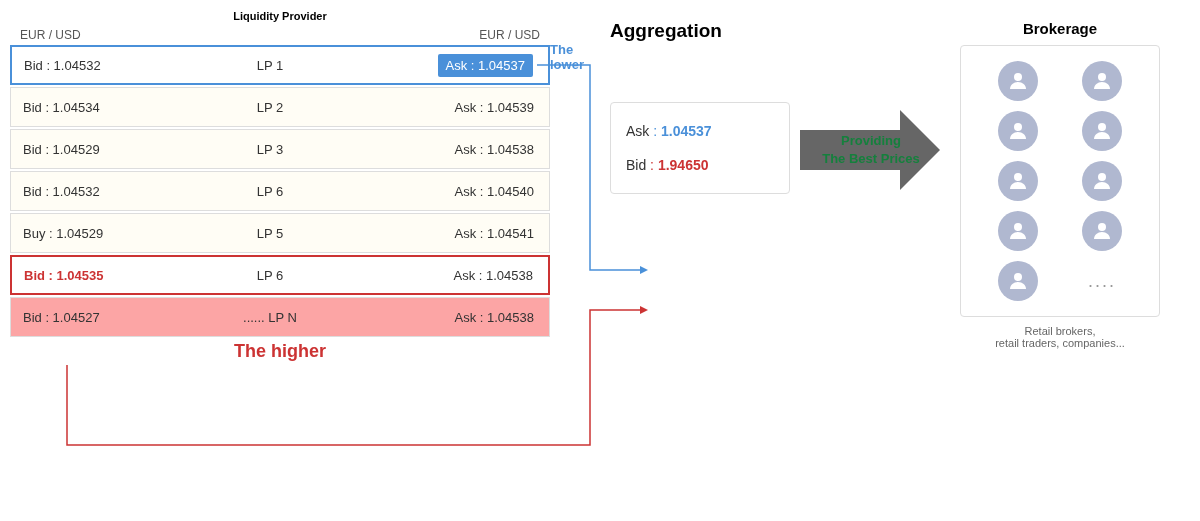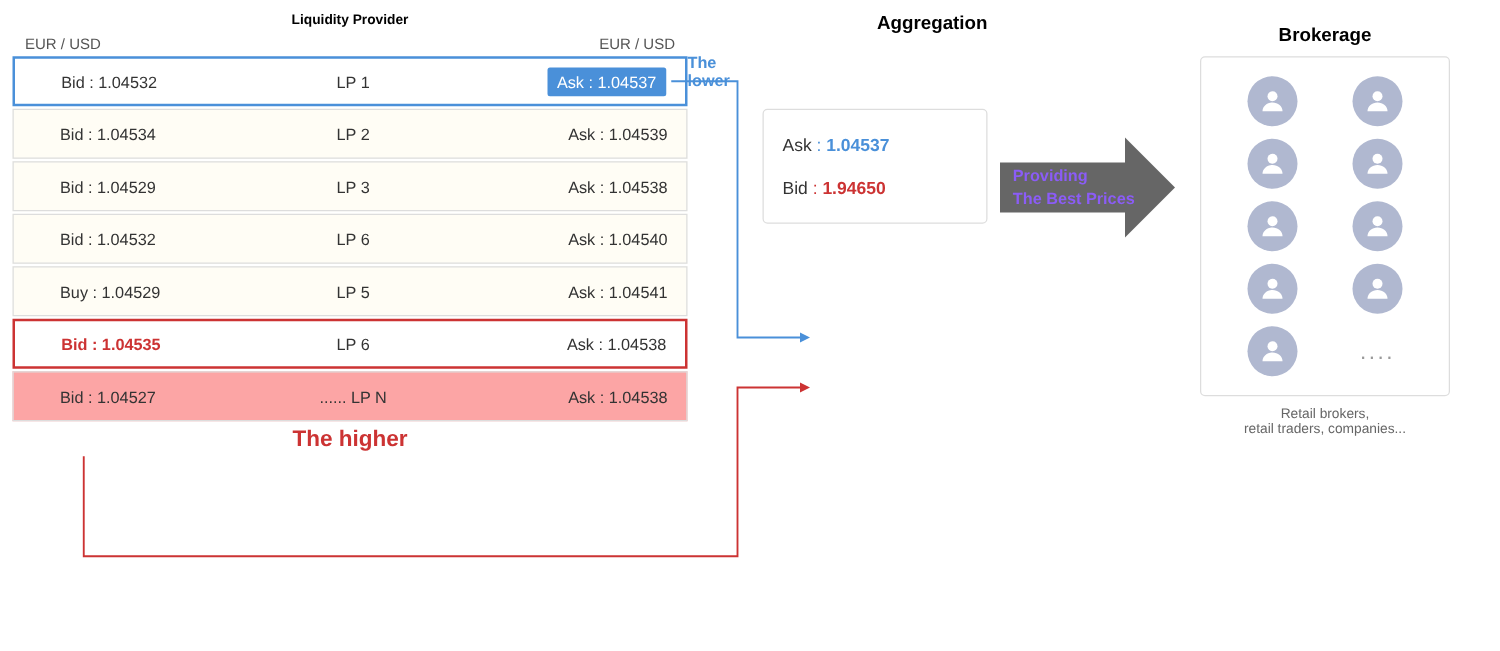--- a/index.html
+++ b/index.html
@@ -35,21 +35,20 @@
       margin-bottom: 6px;
     }
 
     .lp-row {
       display: flex;
       align-items: center;
       border: 1px solid #ddd;
       margin-bottom: 2px;
       height: 40px;
       background: #fffdf5;
-      padding-left: 25px;
     }
 
     .lp-row.highlight-ask {
       background: #fff;
       border: 2px solid #4a90d9;
     }
 
     .lp-row.highlight-bid {
       background: #fff;
       border: 2px solid #cc3333;
@@ -93,24 +92,25 @@
     }
 
     
     .aggregation-section {
       width: 180px;
       flex-shrink: 0;
       position: relative;
     }
 
     .aggregation-title {
-      text-align: right;
-      font-weight: bold;
-      font-size: 15px;
+      text-align: left;
+      font-weight: bold;
+      font-size: 19px;
       margin-bottom: 8px;
+      margin-top: 10px;
     }
 
     .aggregation-box {
       border: 1px solid #ddd;
       border-radius: 4px;
       padding: 20px 15px;
       background: #fff;
       margin-top: 60px;
     }
 
@@ -156,31 +156,31 @@
       top: 0;
       width: 0;
       height: 0;
       border-top: 40px solid transparent;
       border-bottom: 40px solid transparent;
       border-left: 40px solid #666;
     }
 
     .arrow-text {
       position: absolute;
-      left: 4px;
+      left: 16px;
       top: 0;
       width: 130px;
       height: 80px;
       display: flex;
       align-items: center;
       justify-content: center;
-      color: #8b5cf6;
-      font-size: 13px;
-      font-weight: bold;
-      text-align: left;
+      color: #15803d;
+      font-size: 13px;
+      font-weight: bold;
+      text-align: center;
       padding-right: 20px;
       line-height: 1.4;
     }
 
     
     .brokerage-section {
       width: 210px;
       flex-shrink: 0;
       padding-left: 10px;
     }

